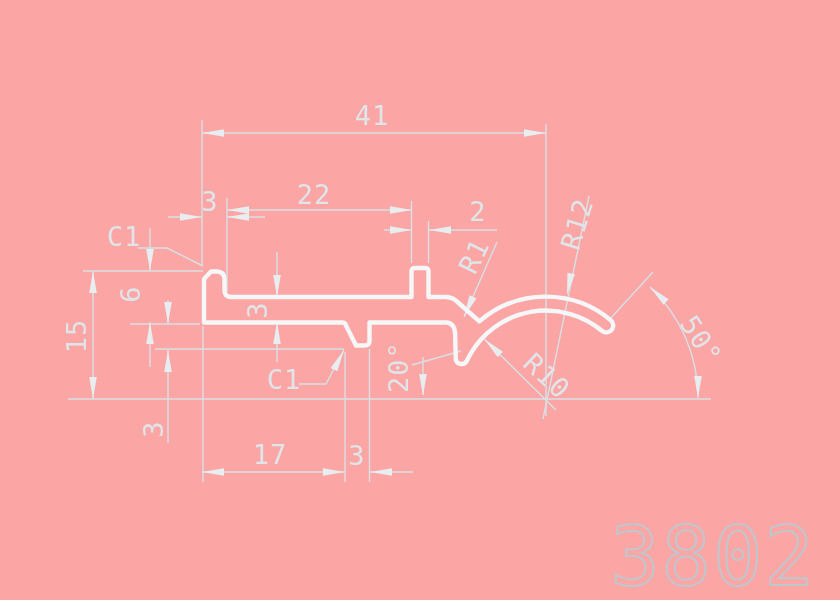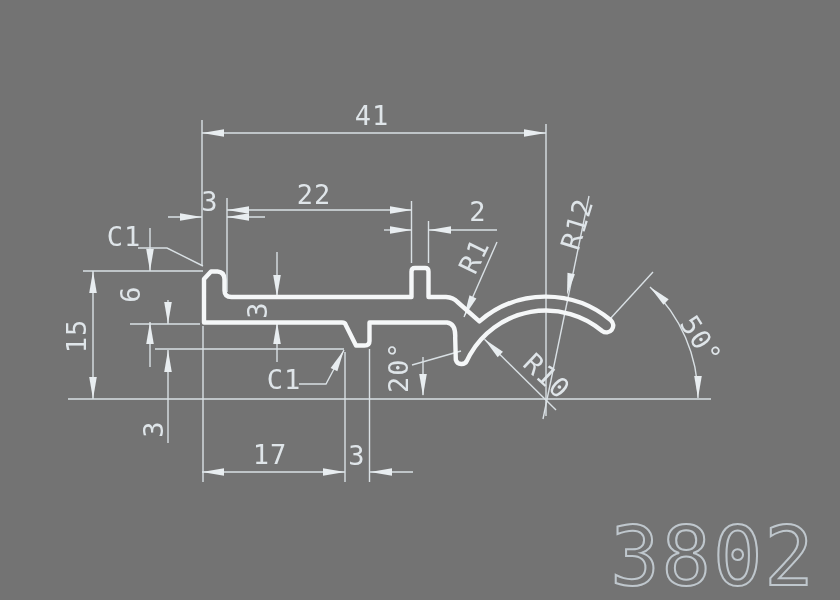--- a/index.html
+++ b/index.html
@@ -1,16 +1,16 @@
 <!DOCTYPE html>
 <html><head>
 <meta charset="utf-8">
 <style>
   html,body{margin:0;padding:0;background:#24282f;}
-  #viewport{width:840px;height:600px;background:#737373;overflow:hidden;position:relative;}
+  #viewport{width:840px;height:600px;background:#fca5a5;overflow:hidden;position:relative;}
   svg{display:block;}
   .dim{stroke:#d9e0e4;stroke-width:1.4;fill:none;}
   .prof{stroke:#f5f7f8;stroke-width:4.4;fill:none;stroke-linejoin:round;stroke-linecap:round;}
   .arr{fill:#e8edf0;stroke:none;}
   text{font-family:"DejaVu Sans Mono","Liberation Mono",monospace;fill:#dfe5e9;font-size:27px;letter-spacing:1px;text-anchor:middle;}
   .rot{dominant-baseline:central;}
   .partnum{font-size:82px;fill:none;stroke:#bfc7cd;stroke-width:2;letter-spacing:2px;}
 </style>
 </head>
 <body>

